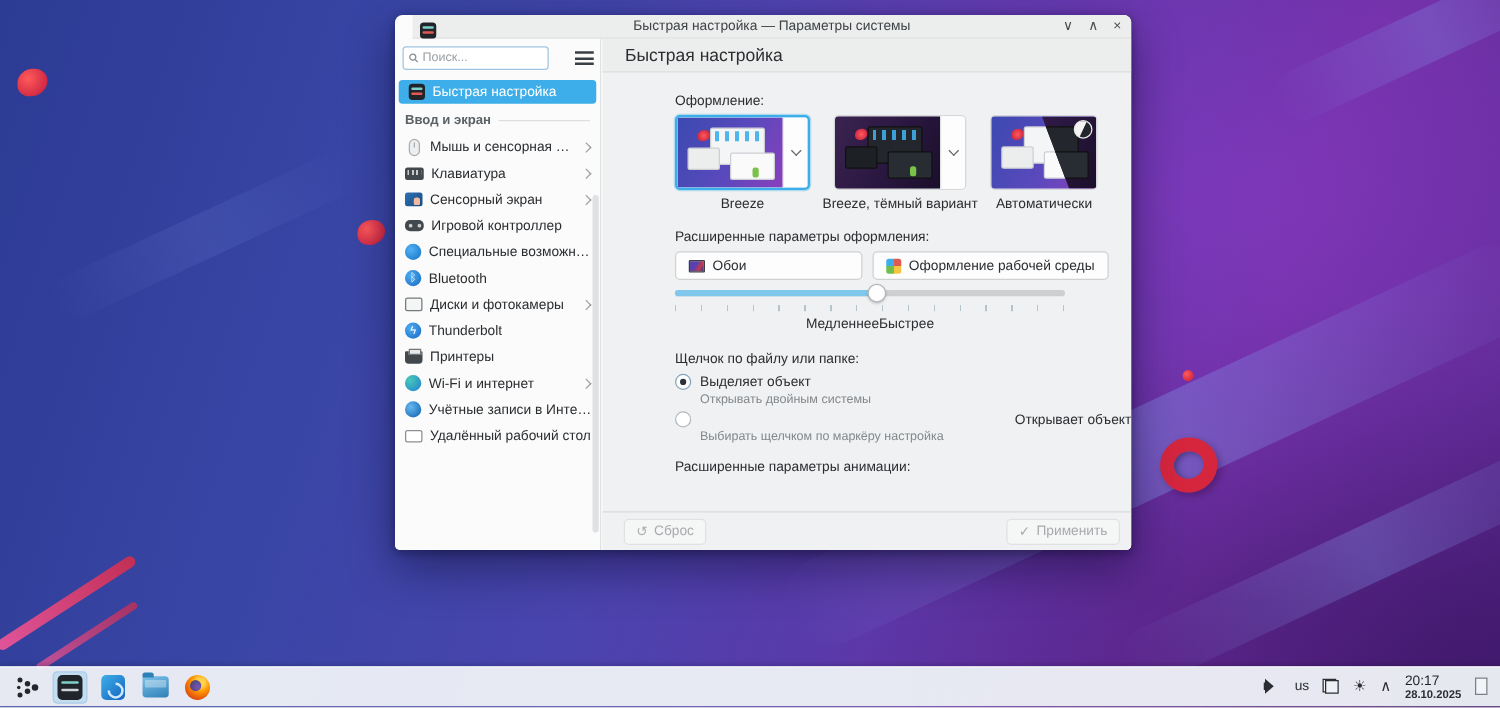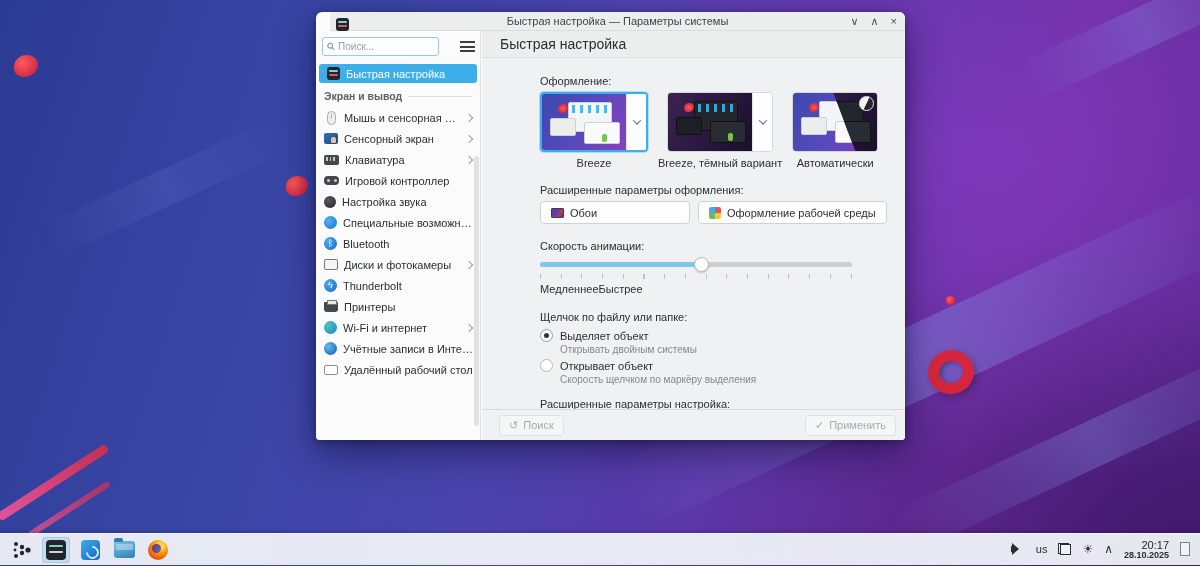--- a/index.html
+++ b/index.html
@@ -127,21 +127,21 @@
       background:conic-gradient(#e05a4f 0 25%,#f5c542 25% 50%,#6fbf4a 50% 75%,#3daee9 75%); }
 
   
   #slider-zone { width:312px; }
   .slider-track { position:relative; height:15px; margin-top:3px; }
   .track-bg { position:absolute; top:5px; left:0; right:0; height:5px; border-radius:3px; background:#cdcfd1; }
   .track-fill { position:absolute; top:5px; left:0; width:52%; height:5px; border-radius:3px 0 0 3px; background:#7fc8ec; }
   .slider-handle { position:absolute; top:0; left:52%; width:15px; height:15px; margin-left:-8px; background:#fefefe; border:1px solid #b5b9bd; border-radius:50%; box-shadow:0 1px 2px rgba(0,0,0,.2); }
   .ticks { height:5px; margin-top:2px;
       background:repeating-linear-gradient(90deg,#b9c3ca 0 1px,transparent 1px 20.7px); }
-  .slider-ends { display:flex; justify-content:flex-start; font-size:11px; color:#2b2e31; margin-top:4px; }
+  .slider-ends { display:flex; justify-content:center; font-size:11px; color:#2b2e31; margin-top:4px; }
 
   
   .radio-row { display:flex; align-items:center; gap:7px; margin-top:6px; }
   .radio { width:13px; height:13px; border-radius:50%; background:#fff; border:1px solid #b2bac0; position:relative; flex:none; }
   .radio.checked { border-color:#85a4ba; }
   .radio.checked::after { content:""; position:absolute; left:3px; top:3px; width:5px; height:5px; border-radius:50%; background:#2d3339; }
   .radio-label { font-size:11px; color:#2b2e31; }
   .radio-desc { font-size:10px; color:#83888c; margin:2px 0 4px 20px; }
 
   
@@ -168,21 +168,21 @@
 
   .tb-right { margin-left:auto; display:flex; align-items:center; gap:11px; padding-right:10px; }
   .tray-glyph { font-size:12px; color:#2a2e32; }
   .kbd-layout { font-size:11px; color:#2a2e32; }
   .ic-clipboard { width:13px; height:12px; position:relative; }
   .ic-clipboard::before { content:""; position:absolute; left:0; top:0; width:9px; height:9px; border:1.5px solid #2a2e32; background:#eef1f6; }
   .ic-clipboard::after { content:""; position:absolute; right:0; bottom:0; width:9px; height:9px; border:1.5px solid #2a2e32; background:#eef1f6; }
   .ic-speaker { width:14px; height:12px; position:relative; }
   .ic-speaker::before { content:""; position:absolute; left:0; top:3px; width:4px; height:6px; background:#2a2e32; }
   .ic-speaker::after { content:""; position:absolute; left:1px; top:0; border-style:solid; border-width:6px 0 6px 7px; border-color:transparent transparent transparent #2a2e32; }
-  .clock { text-align:right; line-height:1.1; }
+  .clock { line-height:1.1; }
   .clock .t { font-size:11px; color:#1f2326; }
   .clock .d { font-size:9px; color:#2a2e32;font-weight:bold; }
   .show-desktop { width:10px; height:14px; border:1px solid #7a8086; background:rgba(255,255,255,.5); }
 </style>
 </head>
 <body>
 
 <div id="desktop">
   <div class="streak s1"></div>
   <div class="streak s2"></div>
@@ -218,45 +218,41 @@
         <span class="hamburger"></span>
       </div>
 
       <div id="sb-list">
         <div class="sb-item selected">
           <span class="sbi ic-quick"></span>
           <span class="sb-label">Быстрая настройка</span>
         </div>
 
         <div class="sb-group">
-          <span class="sb-group-label">Экран и вывод</span>
+          <span class="sb-group-label">Ввод и экран</span>
             <span class="sb-group-line"></span>
         </div>
         <div class="sb-item">
           <span class="sbi ic-mouse"></span>
           <span class="sb-label">Мышь и сенсорная панель</span>
           <span class="chev-r"></span>
         </div>
         <div class="sb-item">
+          <span class="sbi ic-keyboard"></span>
+          <span class="sb-label">Клавиатура</span>
+          <span class="chev-r"></span>
+        </div>
+        <div class="sb-item">
           <span class="sbi ic-touch"></span>
           <span class="sb-label">Сенсорный экран</span>
           <span class="chev-r"></span>
         </div>
         <div class="sb-item">
-          <span class="sbi ic-keyboard"></span>
-          <span class="sb-label">Клавиатура</span>
-          <span class="chev-r"></span>
-        </div>
-        <div class="sb-item">
           <span class="sbi ic-gamepad"></span>
           <span class="sb-label">Игровой контроллер</span>
-        </div>
-        <div class="sb-item">
-          <span class="sbi ic-sound"></span>
-          <span class="sb-label">Настройка звука</span>
         </div>
         <div class="sb-item">
           <span class="sbi circ ic-access"></span>
           <span class="sb-label">Специальные возможности</span>
         </div>
 
         <div class="sb-item">
           <span class="sbi circ ic-bt">ᛒ</span>
           <span class="sb-label">Bluetooth</span>
         </div>
@@ -358,55 +354,54 @@
             <button class="btn btn-wide">
               <span class="ic-wallpaper"></span>
               <span>Обои</span>
             </button>
             <button class="btn">
               <span class="ic-colors"></span>
               <span>Оформление рабочей среды</span>
             </button>
           </div>
 
-          <div class="form-label" style="margin-top:16px;">Скорость анимации:</div>
           <div id="slider-zone">
             <div class="slider-track">
               <div class="track-bg"></div>
               <div class="track-fill"></div>
               <div class="slider-handle"></div>
             </div>
             <div class="ticks"></div>
             <div class="slider-ends">
               <span>Медленнее</span>
               <span>Быстрее</span>
             </div>
           </div>
 
           <div class="form-label" style="margin-top:16px;">Щелчок по файлу или папке:</div>
           <div class="radio-row">
             <span class="radio checked"></span>
             <span class="radio-label">Выделяет объект</span>
           </div>
           <div class="radio-desc">Открывать двойным системы</div>
-          <div class="radio-row" style="margin-top:0;">
+          <div class="radio-row" style="margin-top:0;justify-content:space-between;">
             <span class="radio"></span>
             <span class="radio-label">Открывает объект</span>
           </div>
-          <div class="radio-desc">Скорость щелчком по маркёру выделения</div>
-
-          <div class="form-label" style="margin-top:13px;">Расширенные параметры настройка:</div>
+          <div class="radio-desc">Выбирать щелчком по маркёру настройка</div>
+
+          <div class="form-label" style="margin-top:13px;">Расширенные параметры анимации:</div>
 
         </div>
       </div>
 
       <div id="footer">
         <button class="fbtn">
           <span class="gl">↺</span>
-          <span>Поиск</span>
+          <span>Сброс</span>
         </button>
         <button class="fbtn">
           <span class="gl">✓</span>
           <span>Применить</span>
         </button>
       </div>
     </div>
   </div>
 
   <div id="taskbar">

